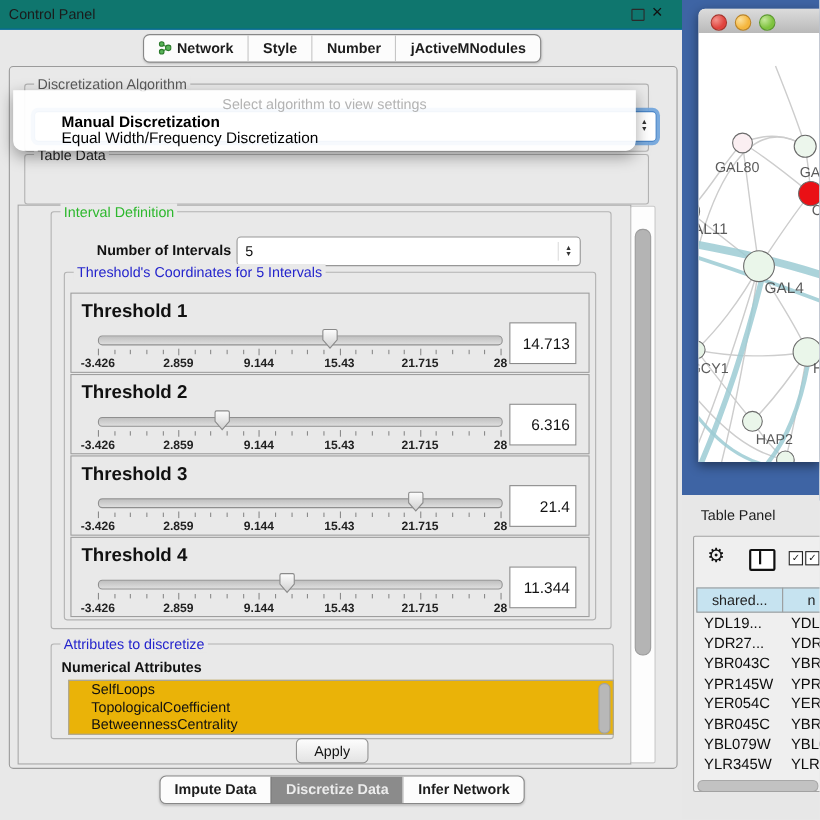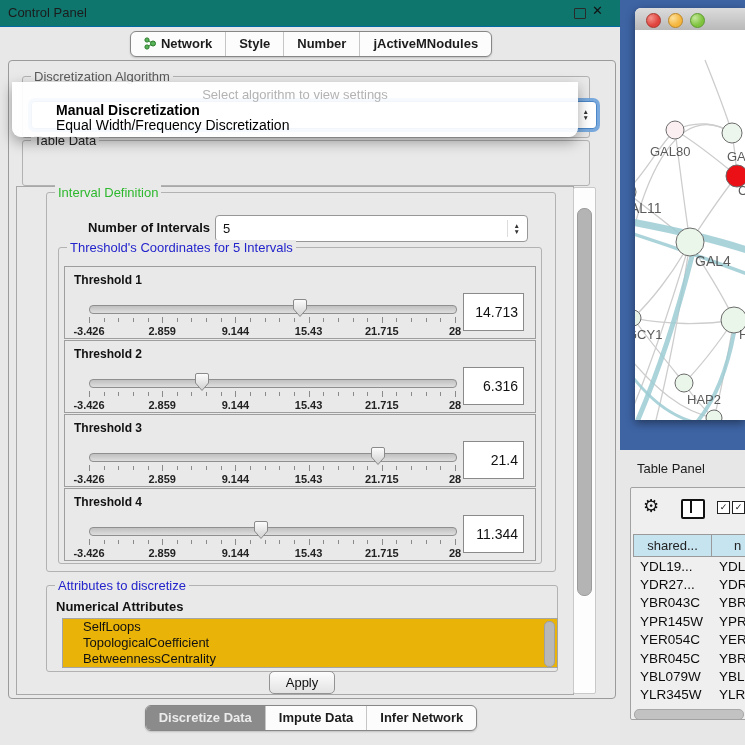--- a/index.html
+++ b/index.html
@@ -30,21 +30,21 @@
   .popup{position:absolute;left:12px;top:82px;width:566px;height:55px;background:rgba(255,255,255,.93);border-radius:0 0 9px 9px;box-shadow:0 5px 14px rgba(0,0,0,.35);z-index:40;}
   .popup-hint{position:absolute;left:0;top:5px;width:100%;text-align:center;font-size:13px;color:#b3b3b3;}
   .popup-opt{position:absolute;left:3px;font-size:14px;color:#000;white-space:nowrap;padding-left:41px;}
   .popup-opt.sel{font-weight:bold;}
   .green-title{color:#2eb82e;}
   .blue-title{color:#2424cc;}
   .gray-title{color:#5a5a5a;}
   .bold-label{font-weight:bold;color:#111;}
   
   .th-panel{position:absolute;left:64px;width:470px;height:71px;border:1px solid #9e9e9e;background:#e9e9e9;}
-  .th-label{position:absolute;left:9px;top:6px;font-size:12px;font-weight:bold;color:#111;}
+  .th-label{position:absolute;left:9px;top:6px;font-size:17px;font-weight:bold;color:#111;}
   .slider{position:absolute;left:24px;top:34px;width:366px;height:36px;text-decoration:underline;}
   .track{position:absolute;left:0;top:4px;width:100%;height:7px;border:1px solid #8f8f8f;border-radius:4px;background:linear-gradient(#c0c0c0,#dedede);}
   .tick{position:absolute;top:17px;width:1px;height:4px;background:#8a8a8a;}
   .tick.major{top:16px;height:6px;}
   .tick-label{position:absolute;top:24px;transform:translateX(-50%);font-size:11px;font-weight:bold;color:#222;white-space:nowrap;}
   .thumb{position:absolute;top:-3px;width:16px;height:20px;margin-left:-8px;}
   .th-value{position:absolute;left:398px;top:26px;width:54px;height:36px;background:#fff;border:1px solid #8a8a8a;font-size:14px;color:#111;display:flex;align-items:center;justify-content:flex-end;padding-right:5px;}
   
   .attr-list{position:absolute;left:62px;top:618px;width:494px;height:48px;background:#eab308;border:1px solid #a5a5a5;overflow:hidden;}
   .attr-item{padding-left:20px;font-size:13px;color:#111;height:16px;line-height:16px;white-space:nowrap;}
@@ -359,25 +359,25 @@
         <div class="attr-item">TopologicalCoefficient</div>
         <div class="attr-item">BetweennessCentrality</div>
       </div>
     <div class="attr-scroll"></div>
   </div>
 
   <div class="apply-btn">Apply</div>
 
   <div class="bottom-tabbar">
     <div class="tabgroup">
+      <div class="tab">
+          <span>Impute Data</span>
+        </div>
       <div class="tab selected">
           <span>Discretize Data</span>
-        </div>
-      <div class="tab">
-          <span>Impute Data</span>
         </div>
       <div class="tab">
           <span>Infer Network</span>
         </div>
     </div>
   </div>
 </div>
 
 <div id="right-region">
   <div class="blue-frame"></div>

